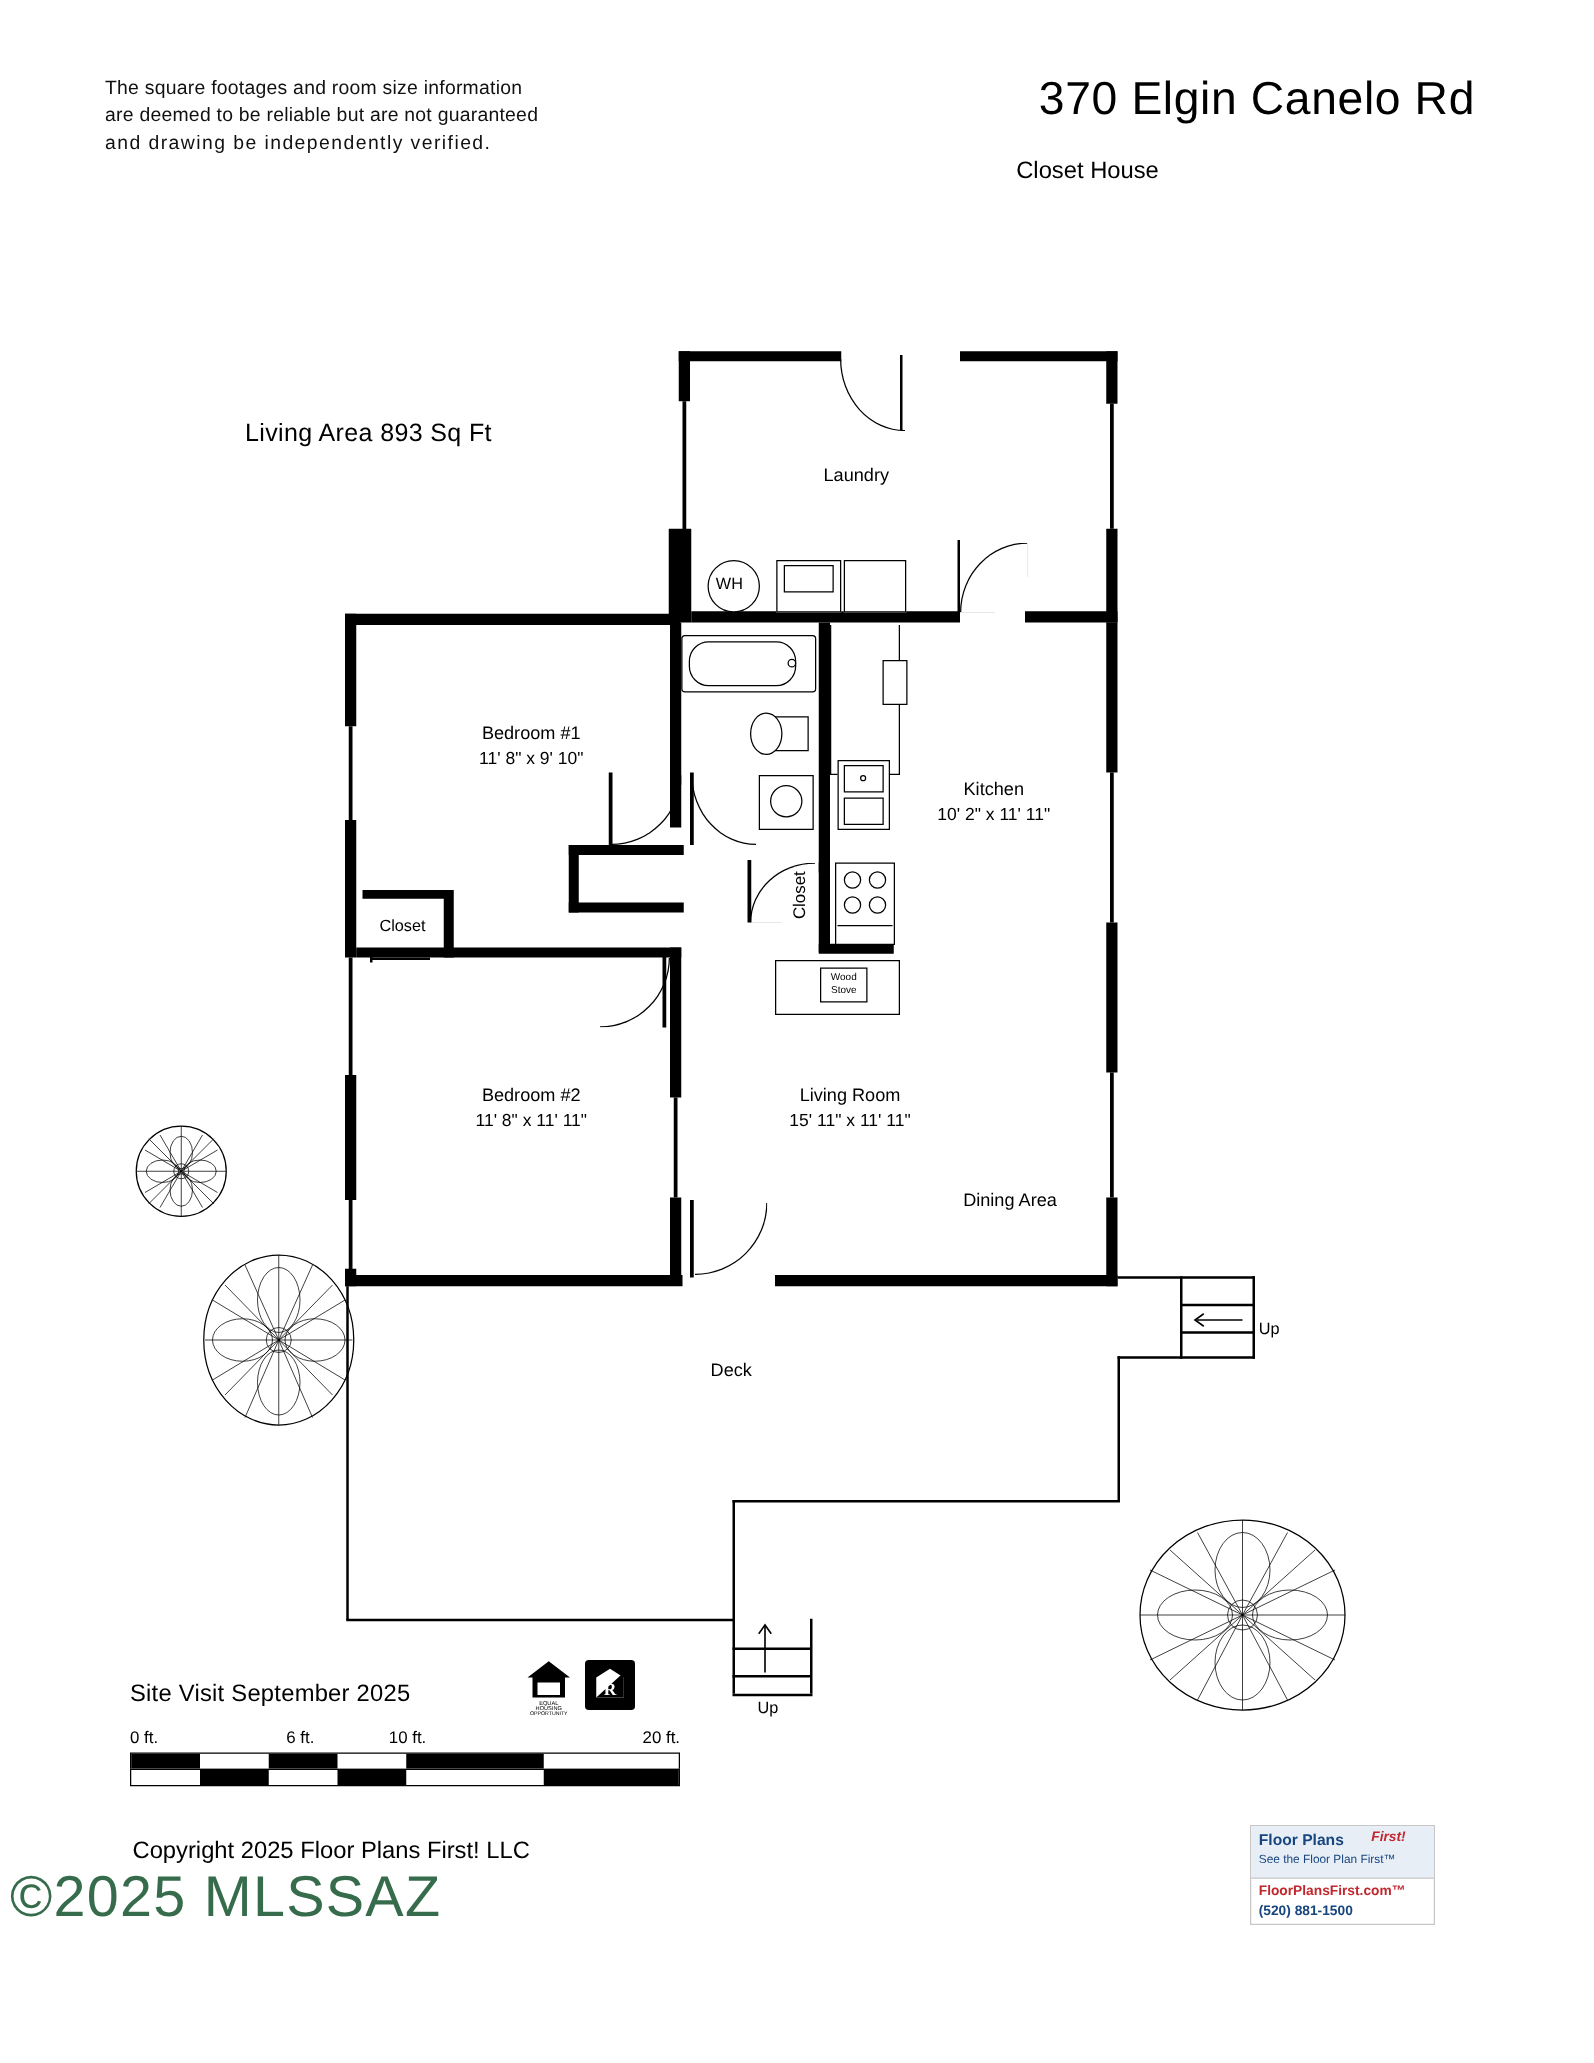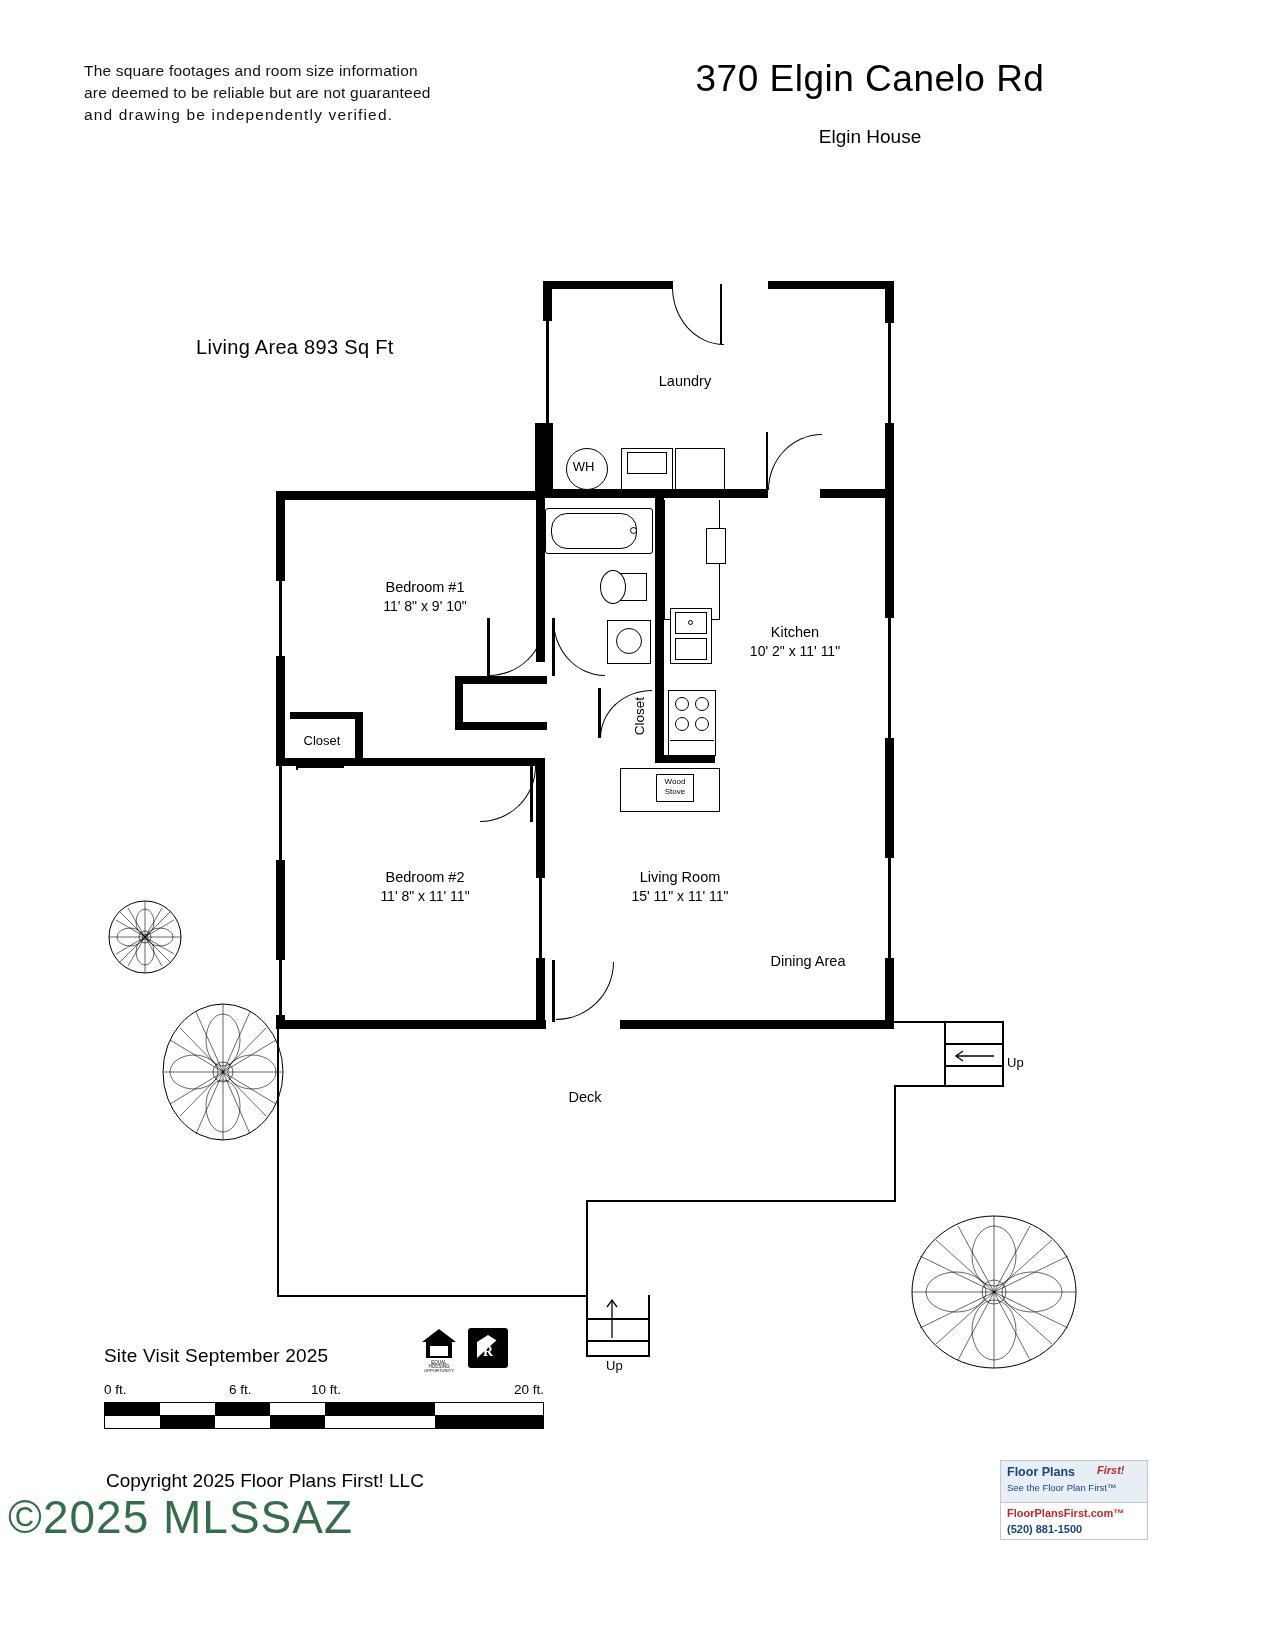--- a/index.html
+++ b/index.html
@@ -24,21 +24,21 @@
     line-height: 22px;
     letter-spacing: 0.2px;
     color: #111;
     margin-left: 12px;
   }
   #disclaimer div { white-space: nowrap; }
   #disclaimer div.sp { letter-spacing: 1.15px; }
 
   #title {
     left: 560px; top: 58px; width: 620px;
-    text-align: center;
+    text-align: right;
     font-size: 37px;
     font-weight: 400;
     letter-spacing: 0.5px;
   }
   #subtitle {
     left: 560px; top: 126px; width: 620px;
     text-align: center;
     font-size: 19px;
   }
 
@@ -150,21 +150,21 @@
 </head>
 <body>
 
 <div id="disclaimer" class="abs">
   <div>The square footages and room size information</div>
   <div>are deemed to be reliable but are not guaranteed</div>
   <div class="sp">and drawing be independently verified.</div>
 </div>
 
 <div id="title" class="abs">370 Elgin Canelo Rd</div>
-<div id="subtitle" class="abs">Elgin House</div>
+<div id="subtitle" class="abs">Closet House</div>
 <div id="living-area" class="abs">Living Area 893 Sq Ft</div>
 
 <div id="plan" class="abs">
 
   <div class="wall" style="left:543px; top:281px; width:130px; height:8px;"></div>
 
   <div class="wall" style="left:768px; top:281px; width:126px; height:8px;"></div>
 
   <div class="wall" style="left:543px; top:281px; width:9px; height:40px;"></div>
   <div class="thin" style="left:546px; top:321px; width:3px; height:108px;"></div>

